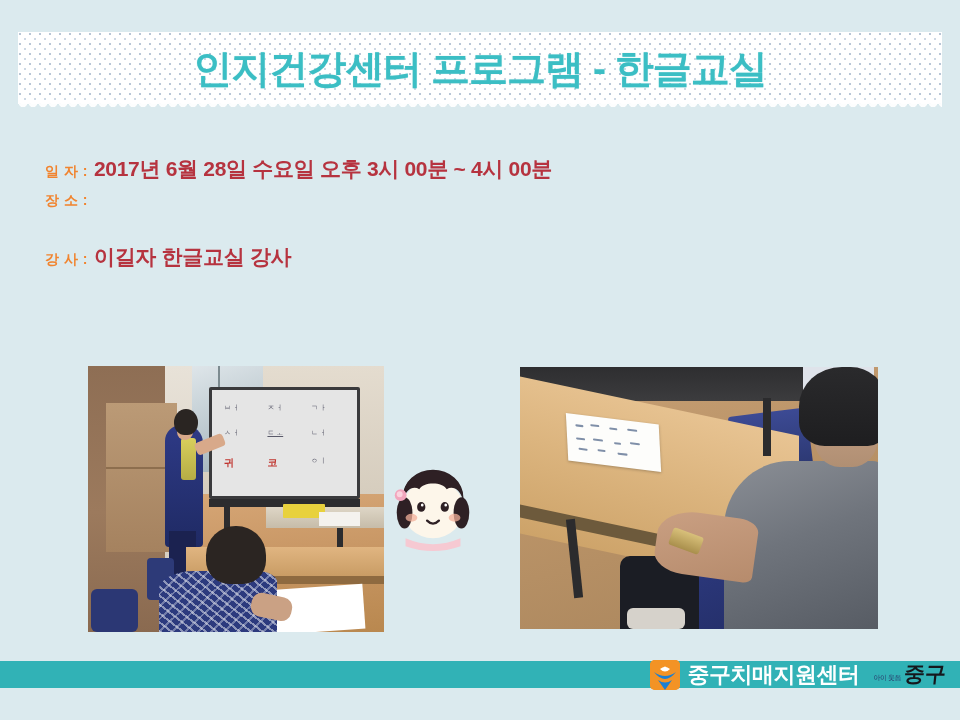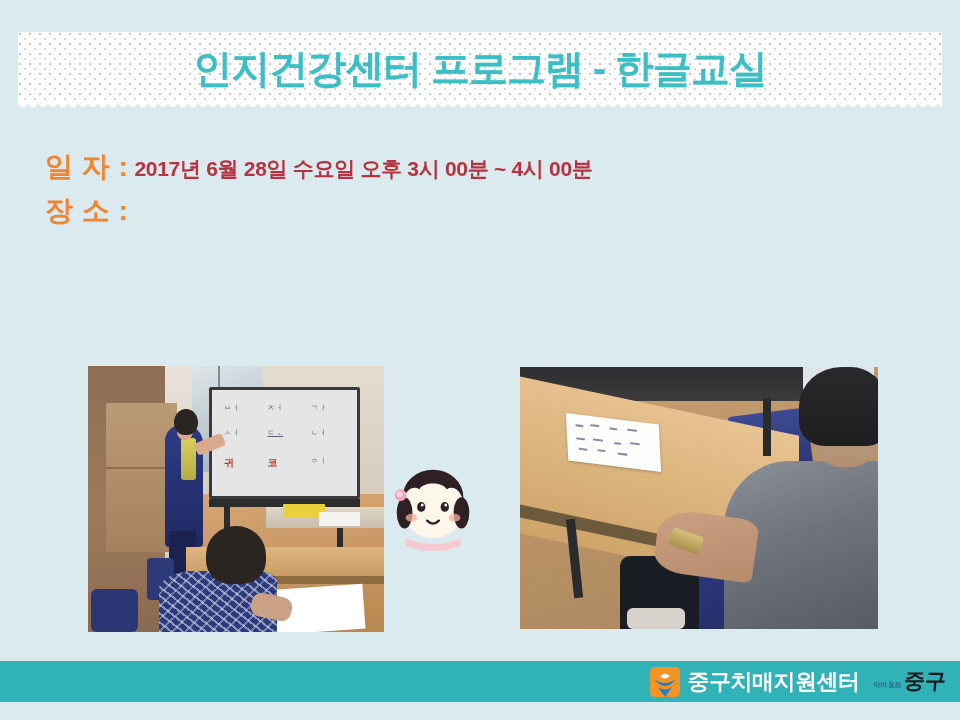--- a/index.html
+++ b/index.html
@@ -62,21 +62,21 @@
     top: 148px;
     width: 700px;
   }
   .info-row {
     display: flex;
     align-items: baseline;
     height: 44px;
     white-space: nowrap;
   }
   .info-label {
-    font-size: 28px;
+    font-size: 14px;
     font-weight: bold;
     letter-spacing: 0.5px;
     flex: 0 0 auto;
     margin-right: 6px;
   }
   .info-value {
     font-size: 21px;
     font-weight: bold;
     letter-spacing: -0.3px;
   }
@@ -229,21 +229,21 @@
     height: 98px;
     z-index: 5;
   }
 
   
   .footer-bar {
     position: absolute;
     left: 0;
     top: 661px;
     width: 960px;
-    height: 41px;
+    height: 27px;
     background: #31b2b6;
     display: flex;
     align-items: center;
     justify-content: flex-end;
   }
   .footer-inner {
     display: flex;
     align-items: center;
     gap: 8px;
     margin-right: 14px;
@@ -298,20 +298,24 @@
 
   <div class="info-row">
     <span class="info-label c-orange">일   자 :</span>
     <span class="info-value c-maroon">2017년 6월 28일 수요일 오후 3시 00분 ~ 4시 00분</span>
   </div>
 
   <div class="info-row">
     <span class="info-label c-orange">장   소 :</span>
   </div>
 
+  <div class="info-row">
+    <span class="info-label c-orange">강   사  :</span>
+    <span class="info-value c-maroon">이길자 한글교실 강사</span>
+  </div>
 
 
 </div>
 
 <div class="photo photo-left">
   <div class="ph-layer L-floor"></div>
   <div class="ph-layer L-backwall"></div>
   <div class="ph-layer L-window"></div>
   <div class="ph-layer L-window-mull"></div>
   <div class="ph-layer L-wall-left"></div>

